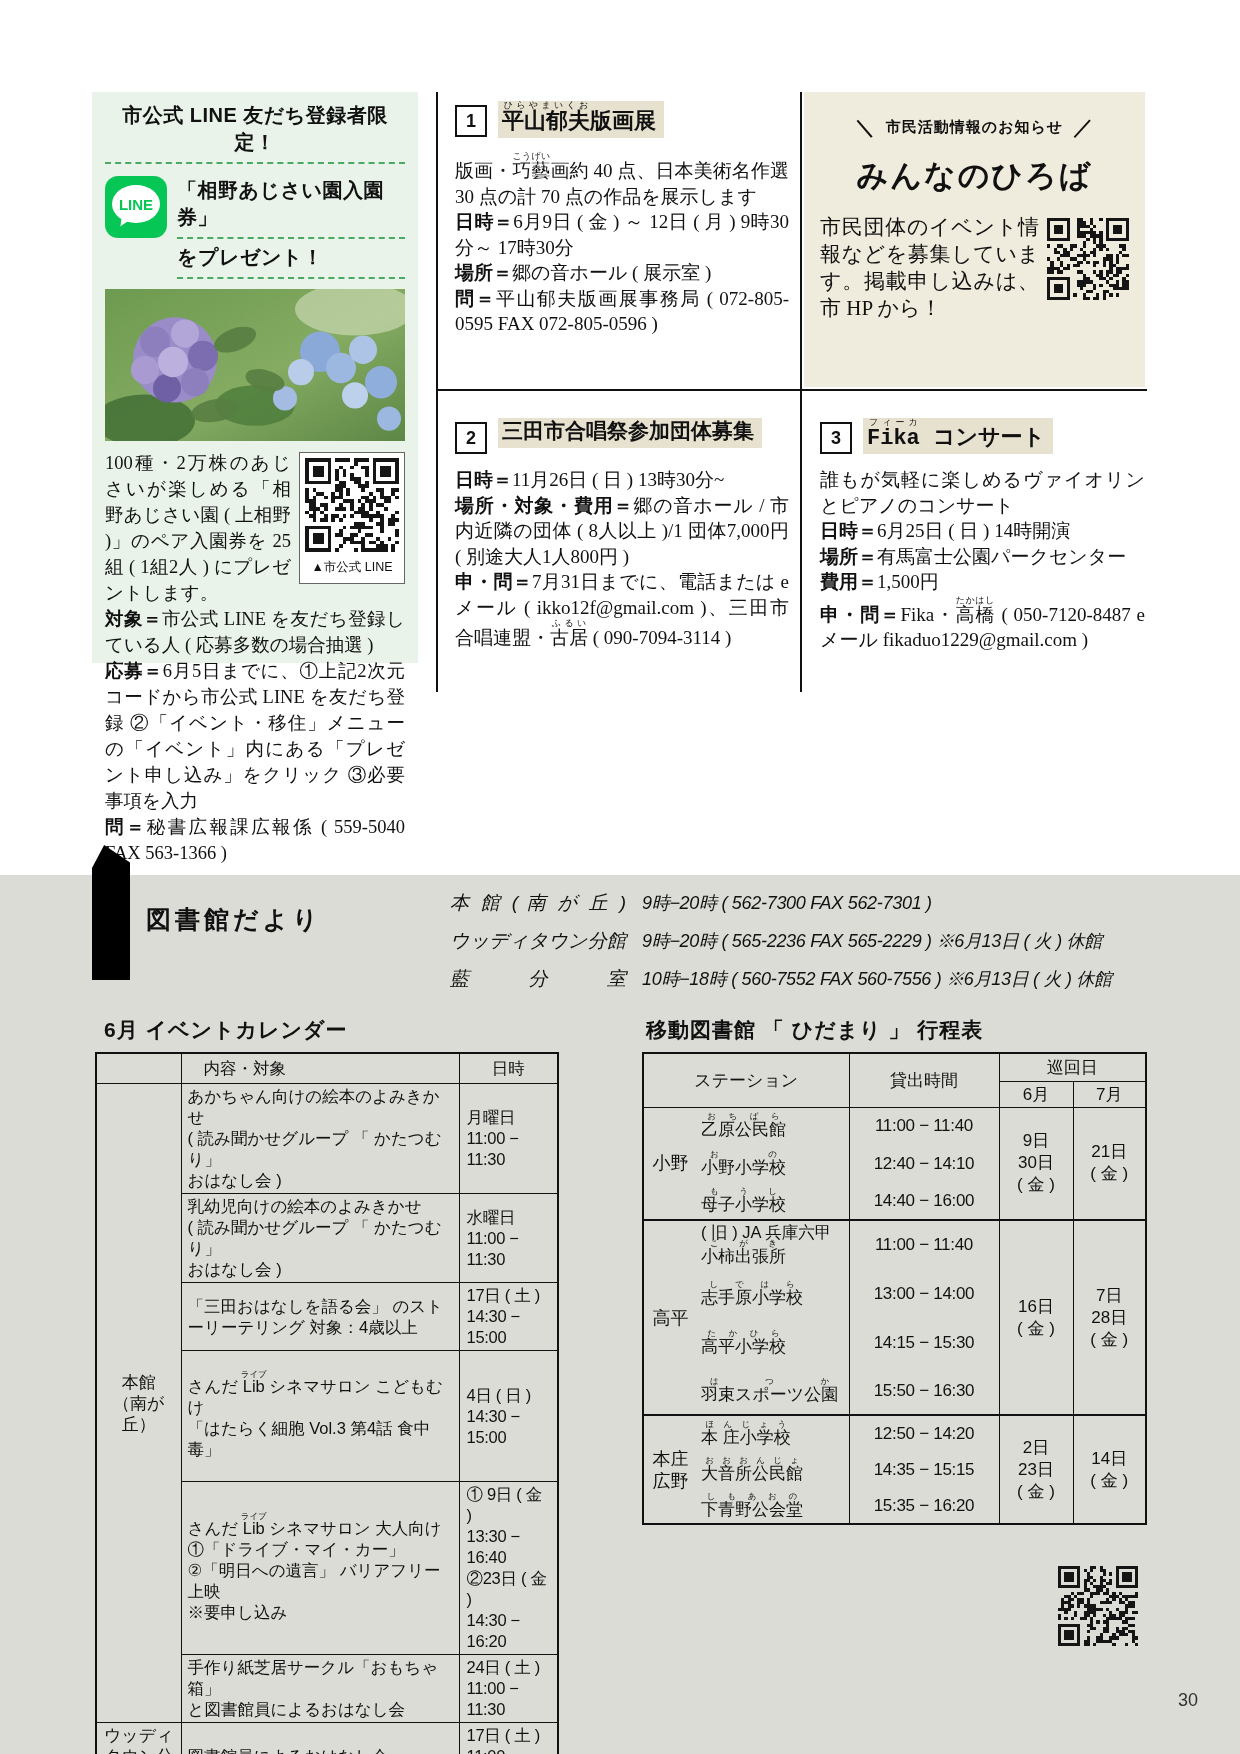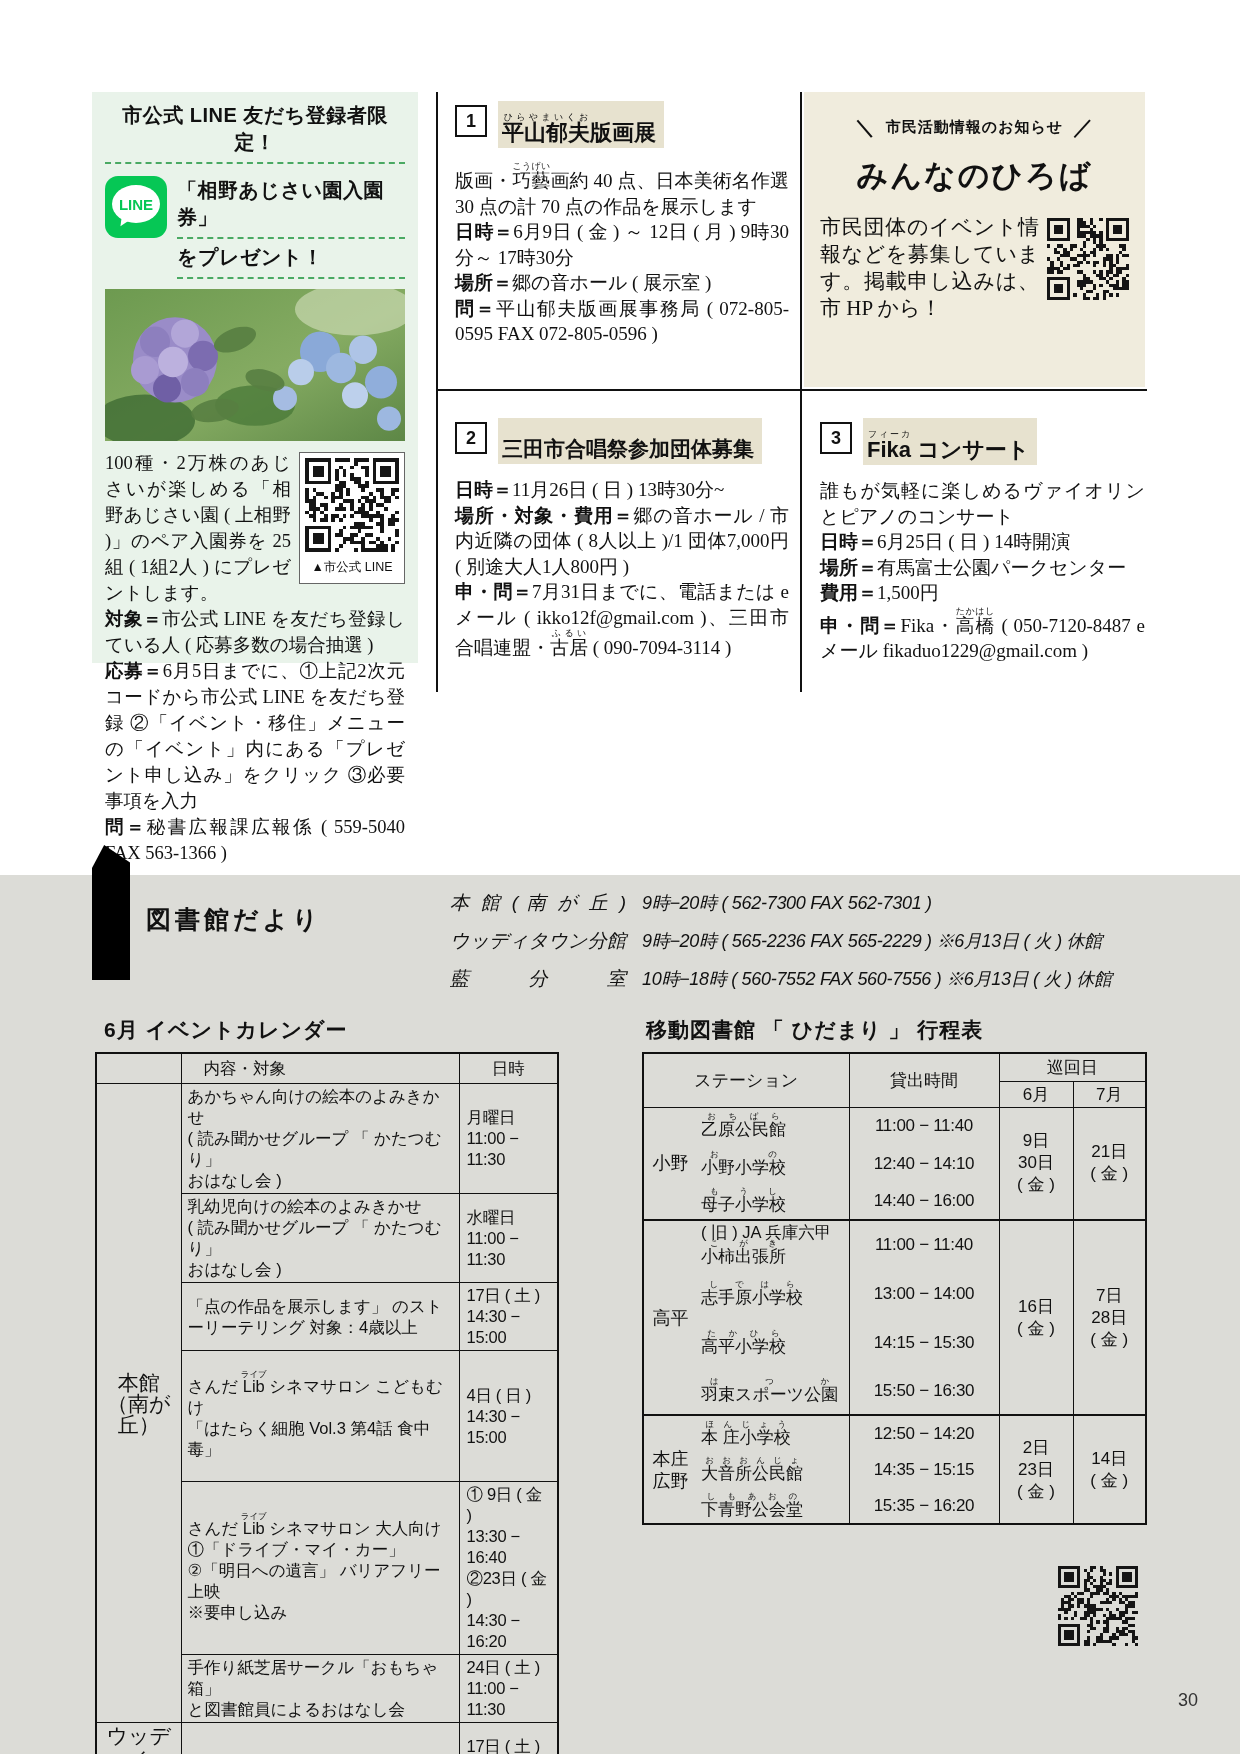--- a/index.html
+++ b/index.html
@@ -37,21 +37,21 @@
   
   .vline{width:2px;background:#111;}
   .hline{height:2px;background:#111;}
 
   
   .sec{width:334px;}
   .sec-head{display:flex;align-items:flex-start;gap:11px;margin-bottom:13px;}
   .numbox{width:28px;height:28px;border:2px solid #111;background:#fff;display:flex;
           align-items:center;justify-content:center;font-size:18px;font-weight:bold;flex:0 0 auto;margin-top:10px;}
   .sec-title{font-size:22px;font-weight:bold;background:var(--highlight,#e7e2cf);
-             padding:19px 8px 3px 4px;line-height:1.15;margin-top:6px;}
+             padding:3px 8px 3px 4px;line-height:1.15;margin-top:6px;font-family:Liberation Mono, monospace;}
   .sec-title ruby rt, .p ruby rt{font-size:9px;font-weight:normal;}
   .sec .p{margin:0;font-family:"Liberation Serif","DejaVu Serif",serif;font-size:19px;
           line-height:25.5px;text-align:justify;}
 
   
   .hiroba{left:804px;top:92px;width:341px;height:295px;background:var(--hiroba_bg,#f0ecdd);
           box-sizing:border-box;padding:16px 16px;}
   .hiroba-head{display:flex;align-items:center;justify-content:center;gap:10px;
                font-weight:bold;font-size:15px;letter-spacing:1px;margin-top:6px;}
   .hiroba-slash{font-size:20px;font-weight:bold;}
@@ -71,21 +71,21 @@
   .hours-info{font-size:18px;margin-left:16px;white-space:nowrap;letter-spacing:-0.3px;}
 
   .tbl-heading{font-size:21px;font-weight:bold;letter-spacing:1px;}
 
   
   table{border-collapse:collapse;table-layout:fixed;background:transparent;}
   .evt{left:95px;top:1052px;width:462px;border:2.5px solid #111;}
   .evt th,.evt td{border:1.5px solid #111;padding:2px 6px;font-size:16.5px;vertical-align:middle;}
   .evt th{font-weight:normal;height:25px;}
   .evt .th-content{text-align:left;padding-left:22px;margin-left:36px;}
-  .evt .c-loc{text-align:center;font-size:21px;line-height:21px;}
+  .evt .c-loc{text-align:center;font-size:17px;line-height:21px;}
   .evt .c-content{line-height:21px;}
   .evt .c-dt{line-height:21px;padding-left:7px;letter-spacing:-0.3px;}
   .evt ruby rt{font-size:8.5px;}
 
   .route{left:642px;top:1052px;width:503px;border:2.5px solid #111;}
   .route th,.route td{padding:1px 4px;font-size:17px;vertical-align:middle;border:none;}
   .route th{font-weight:normal;}
   .route .b-r{border-right:1.5px solid #111;}
   .route .b-b{border-bottom:1.5px solid #111;}
   .route .group-start td{border-top:2px solid #111;}
@@ -831,21 +831,21 @@
 11:00 − 11:30</td>
     </tr>
     <tr style="height:65px">
       <td class="c-content prel">乳幼児向けの絵本のよみきかせ
 ( 読み聞かせグループ 「 かたつむり」
 おはなし会 )</td>
       <td class="c-dt prel">水曜日
 11:00 − 11:30</td>
     </tr>
     <tr style="height:59px">
-      <td class="c-content prel">「点の作品を展示します」 のストーリーテリング 対象：4歳以上</td>
+      <td class="c-content prel">「三田おはなしを語る会」 のストーリーテリング 対象：4歳以上</td>
       <td class="c-dt prel">17日 ( 土 )
 14:30 − 15:00</td>
     </tr>
     <tr style="height:131px">
       <td class="c-content"><span>さんだ </span><ruby><span>Lib</span><rt>ライブ</rt></ruby><span class="prel"> シネマサロン こどもむけ
 「はたらく細胞 Vol.3 第4話 食中毒」</span></td>
       <td class="c-dt prel">4日 ( 日 )
 14:30 − 15:00</td>
     </tr>
     <tr style="height:112px">

